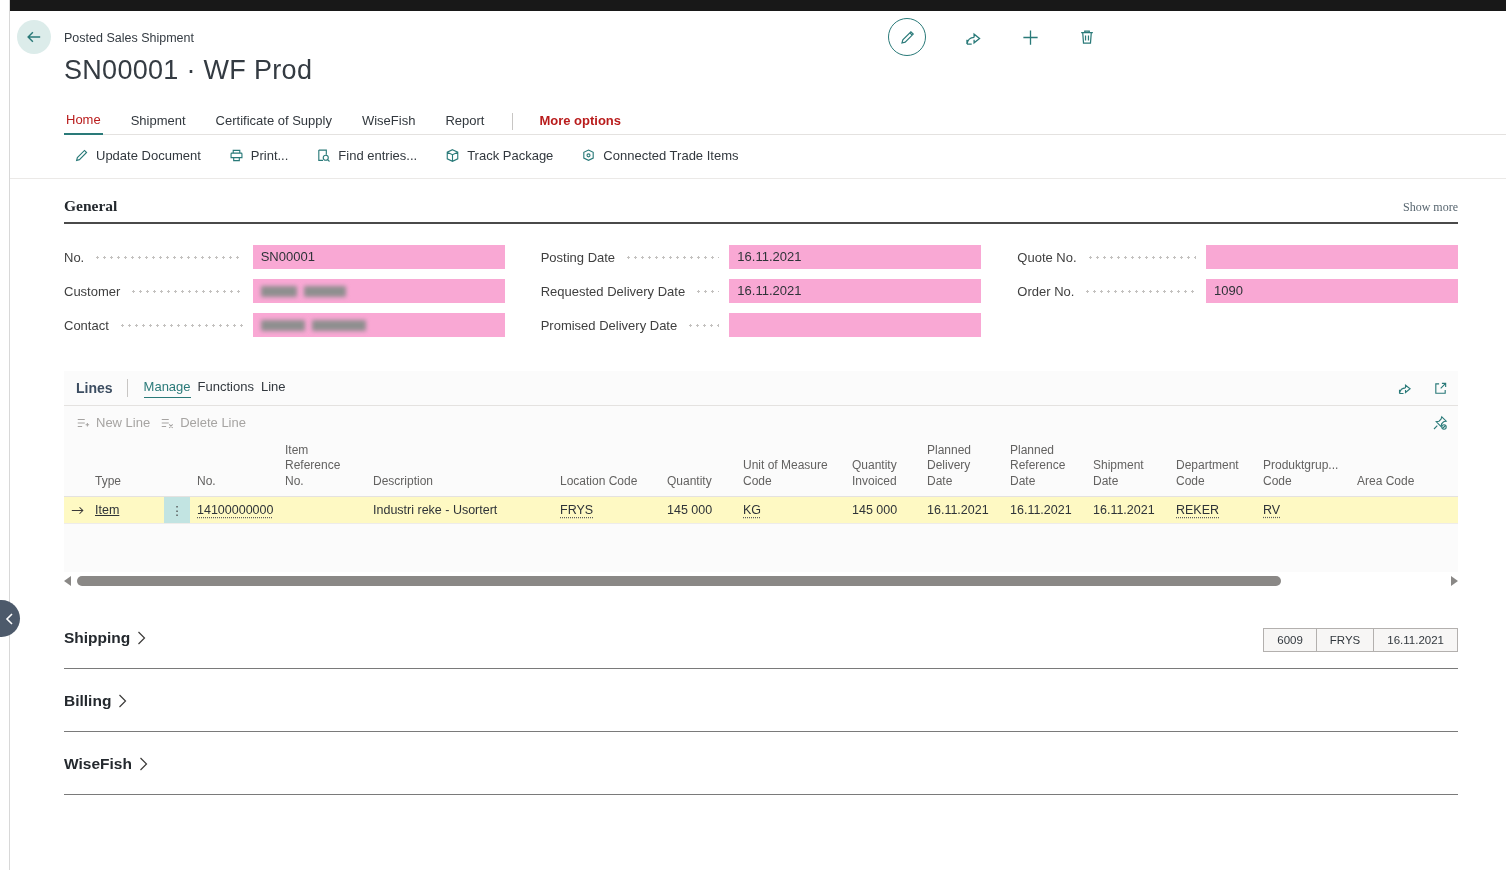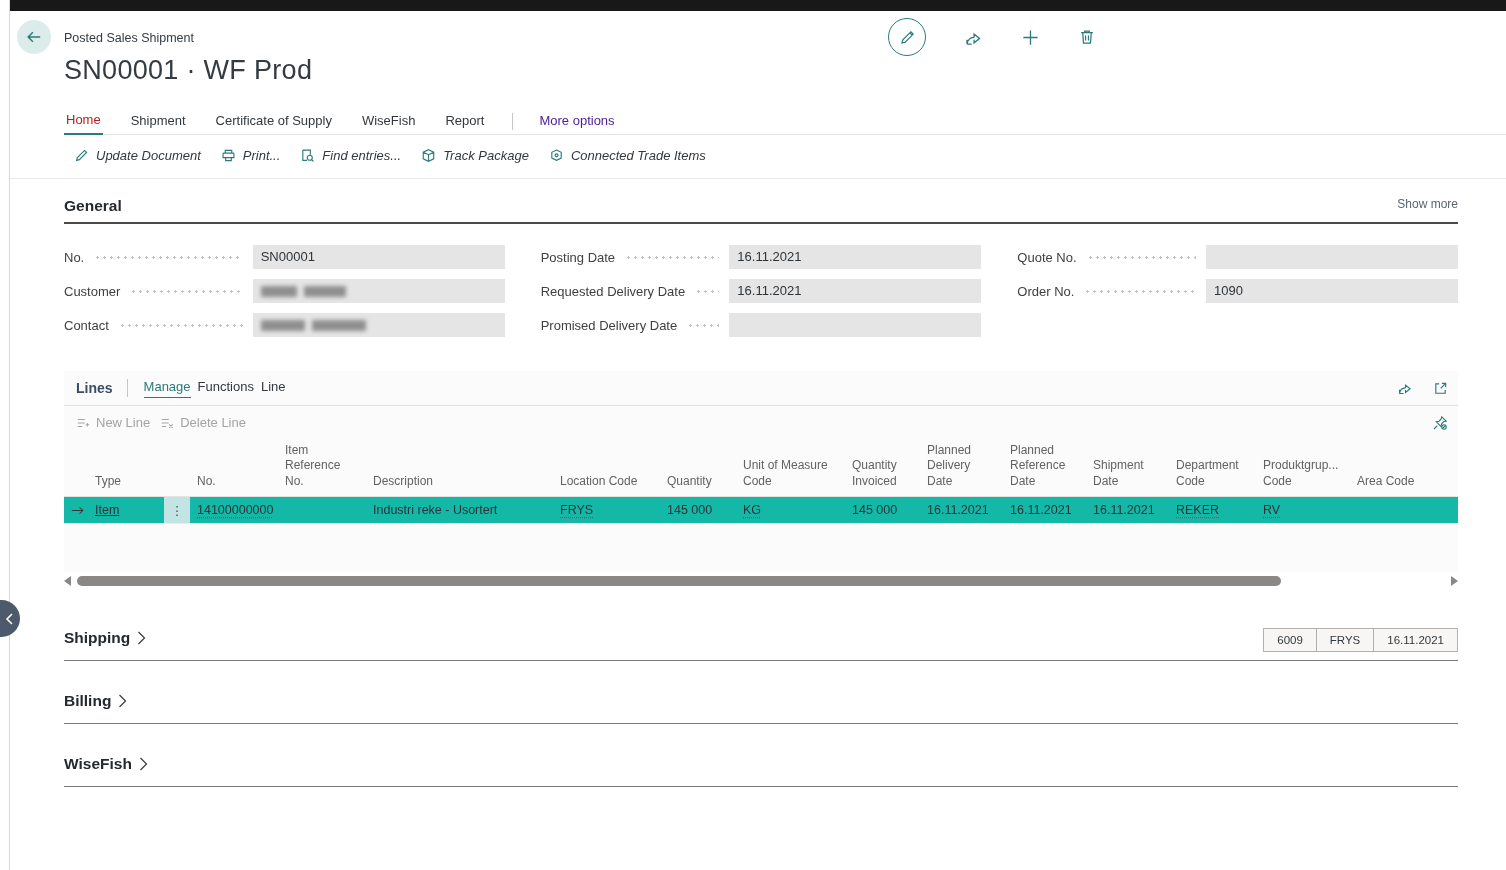--- a/index.html
+++ b/index.html
@@ -21,41 +21,41 @@
   .hdr-icons { position: absolute; top: 7px; left: 878px; display: flex; align-items: center; gap: 38px; }
   .icon-btn { display: flex; align-items: center; justify-content: center; cursor: pointer; }
   .circle-btn { width: 38px; height: 38px; border: 1px solid #2a7a79; border-radius: 50%; }
 
   
   .tabs { position: absolute; left: 54px; right: 0; top: 100px; height: 24px;
     display: flex; align-items: flex-end; gap: 26px; border-bottom: 1px solid #e4e2e0; }
   .tab { padding: 0 2px 6px 2px; color: #32383e; cursor: pointer; white-space: nowrap; }
   .tab.active { color: #b91c1c; border-bottom: 2px solid #2a7a79; margin-bottom: -1px; }
   .tab-divider { width: 1px; height: 17px; background: #c8c6c4; margin: 0 0 4px 0; }
-  .more-options { color: #4c1d95; padding-bottom: 6px; cursor: pointer; }
-
-  
-  .actions { position: absolute; left: 64px; top: 137px; display: flex; align-items: flex-start; gap: 20px; font-style: italic; }
+  .more-options { color: #b91c1c; padding-bottom: 6px; cursor: pointer; font-weight: bold; }
+
+  
+  .actions { position: absolute; left: 64px; top: 137px; display: flex; align-items: flex-start; gap: 28px; }
   .action { display: flex; align-items: center; gap: 7px; color: #32383e; cursor: pointer; white-space: nowrap; }
   .full-rule { position: absolute; left: 0; right: 0; top: 167px; border-top: 1px solid #ebe9e7; }
 
   
   .content { position: absolute; left: 54px; width: 1394px; }
   .general { top: 186px; }
-  .sec-head { display: flex; justify-content: space-between; padding-bottom: 7px; border-bottom: 2px solid #4a4a4a; }
+  .sec-head { display: flex; justify-content: space-between; align-items: flex-end; padding-bottom: 7px; border-bottom: 2px solid #4a4a4a; font-family: Liberation Serif, serif; }
   .sec-title { font-size: 15.5px; font-weight: 700; color: #24292e; }
   .show-more { font-size: 12px; color: #57656f; cursor: pointer; }
   .gen-grid { display: flex; gap: 36px; margin-top: 16px; }
   .gen-col { width: 441px; }
   .field-row { display: flex; align-items: center; height: 34px; }
   .field-label { color: #404040; white-space: nowrap; }
   .leader { flex: 1; height: 3px; margin: 0 10px; align-self: center;
     background-image: radial-gradient(circle, #c3c1bf 1px, transparent 1.2px);
     background-size: 7px 3px; background-repeat: repeat-x; background-position: left center; }
-  .field-box { width: 252px; height: 24px; background: #e5e5e5; padding: 4px 8px; color: #2e3338;
+  .field-box { width: 252px; height: 24px; background: #f9a8d4; padding: 4px 8px; color: #2e3338;
     font-size: 13px; overflow: hidden; white-space: nowrap; }
   .blob { display: inline-block; height: 11px; background: #8f8f8f; border-radius: 1px;
     filter: blur(2px); margin-right: 7px; vertical-align: middle; }
 
   
   .lines-card { position: absolute; left: 54px; width: 1394px; top: 360px; height: 201px; background: #fbfbfb; }
   .lines-head { height: 35px; display: flex; align-items: center; padding: 0 10px 0 12px; border-bottom: 1px solid #e4e2e0; }
   .lines-title { font-size: 14px; font-weight: 700; color: #3c4d61; margin-right: 14px; }
   .v-div { width: 1px; height: 18px; background: #c8c6c4; margin-right: 16px; }
   .lines-menu { display: flex; gap: 7px; flex: 1; }
@@ -65,36 +65,36 @@
   .lines-toolbar { height: 33px; display: flex; align-items: center; gap: 10px; padding: 0 10px 0 12px; }
   .tool-btn { display: flex; align-items: center; gap: 6px; color: #a6a4a2; cursor: default; }
   .toolbar-spacer { flex: 1; }
 
   table { border-collapse: collapse; table-layout: fixed; width: 1434px; }
   .tbl-wrap { overflow: hidden; width: 1394px; }
   th { font-weight: 400; font-size: 12px; color: #636261; vertical-align: bottom;
     text-align: left; padding: 4px 7px 7px 7px; line-height: 1.28; height: 53px; border-bottom: 1px solid #e4e2e0; }
   th.num, td.num { text-align: left; }
   td { font-size: 12.5px; color: #2e3338; padding: 5px 7px; height: 27px;
-    border-bottom: 1px solid #eeecea; white-space: nowrap; overflow: hidden; background: #14b8a6; }
+    border-bottom: 1px solid #eeecea; white-space: nowrap; overflow: hidden; background: #fef9c3; }
   td.menu-cell { background: #c2e4e2; text-align: center; color: #4a4a4a; padding: 2px; cursor: pointer; }
   .link-solid { text-decoration: underline; cursor: pointer; }
   .link-dotted { text-decoration: underline dotted #5f5f5f; text-underline-offset: 3px; cursor: pointer; }
 
   
   .h-scroll { position: absolute; left: 54px; width: 1394px; top: 564px; height: 12px; display: flex; align-items: center; }
   .arrow-left, .arrow-right { width: 0; height: 0; border-style: solid; cursor: pointer; }
   .arrow-left { border-width: 5px 7px 5px 0; border-color: transparent #8a8886 transparent transparent; }
   .arrow-right { border-width: 5px 0 5px 7px; border-color: transparent transparent transparent #8a8886; }
   .scroll-track { flex: 1; height: 10px; margin: 0 6px; position: relative; }
   .scroll-thumb { position: absolute; left: 0; top: 0; height: 10px; width: 88%; background: #8a8886; border-radius: 5px; cursor: grab; }
 
   
   .fast-tab { position: absolute; left: 54px; width: 1394px; display: flex; justify-content: space-between;
-    align-items: flex-end; border-bottom: 1px solid #7a7a7a; padding-bottom: 13px; }
+    align-items: flex-end; border-bottom: 1px solid #7a7a7a; padding-bottom: 21px; }
   .fast-title { font-size: 15.5px; font-weight: 700; color: #24292e; display: flex; align-items: center; gap: 7px; cursor: pointer; }
   .badges { display: flex; }
   .badge { height: 24px; display: flex; align-items: center; padding: 0 13px; background: #f7f6f5;
     border: 1px solid #b3b0ae; margin-left: -1px; font-size: 11.5px; color: #32383e; margin-bottom: -5px; }
 
   
   .float-btn { position: absolute; left: -27px; top: 589px; width: 37px; height: 37px; border-radius: 50%;
     background: #4d5a6b; z-index: 20; display: flex; align-items: center; justify-content: flex-end;
     padding-right: 7px; cursor: pointer; }
 

